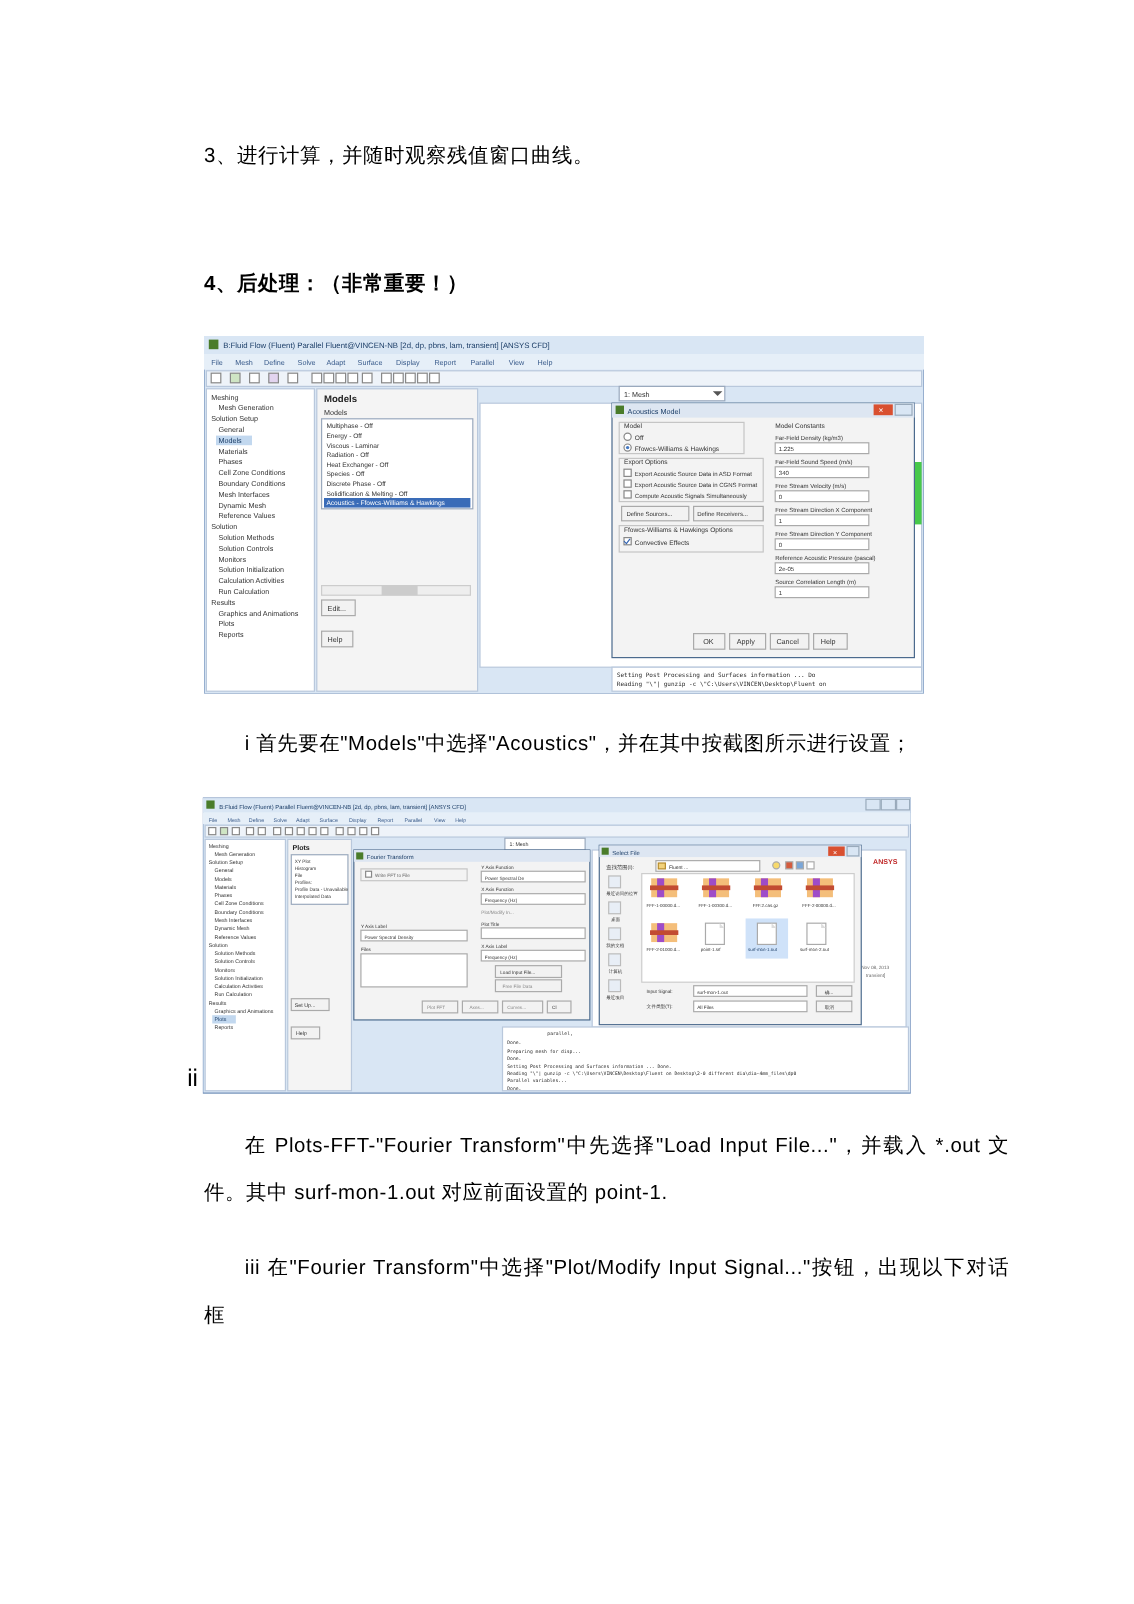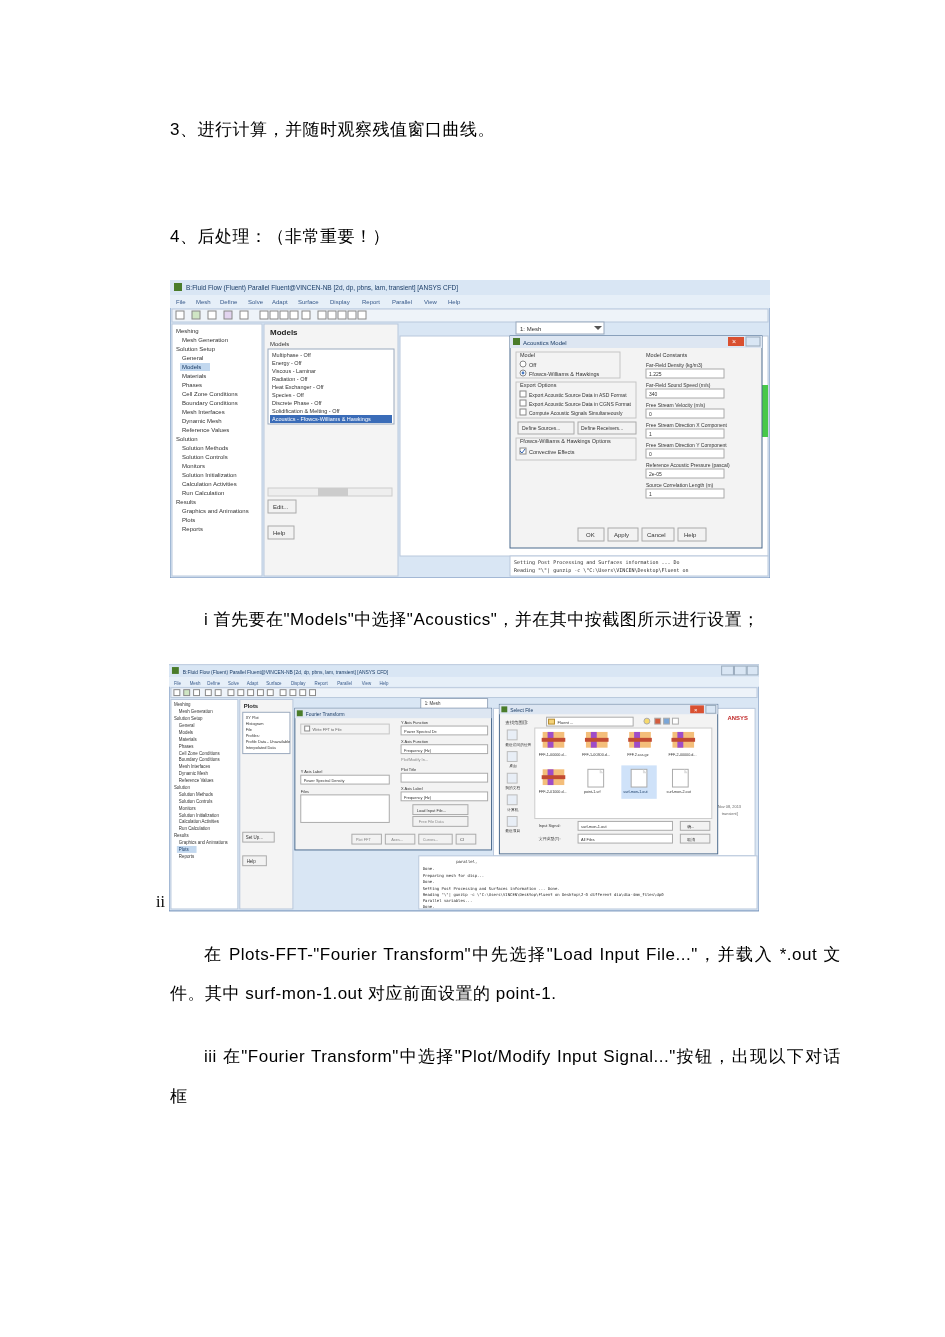--- a/index.html
+++ b/index.html
@@ -16,41 +16,41 @@
   }
   .para {
     font-size: 17px;
     line-height: 2.3;
     margin: 0 0 24px 0;
     letter-spacing: 0.5px;
     text-align: justify;
   }
   .para.section-gap {
     margin-top: 68px;
+    font-weight: bold;
   }
   .indent {
     text-indent: 2em;
   }
   .figure {
     margin: 12px 0 22px 0;
     display: flex;
   }
   .figure svg {
     display: block;
   }
   .fig2row {
     display: flex;
     align-items: flex-end;
   }
   .fig2row .roman {
-    font-size: 16px;
+    font-size: 20px;
     margin-left: -14px;
     margin-right: 4px;
     margin-bottom: 2px;
-    font-family: Liberation Serif, serif;
   }
 </style>
 </head>
 <body>
 
 <div class="page">
 
   <p class="para">3、进行计算，并随时观察残值窗口曲线。</p>
 
   <p class="para section-gap">4、后处理：（非常重要！）</p>

